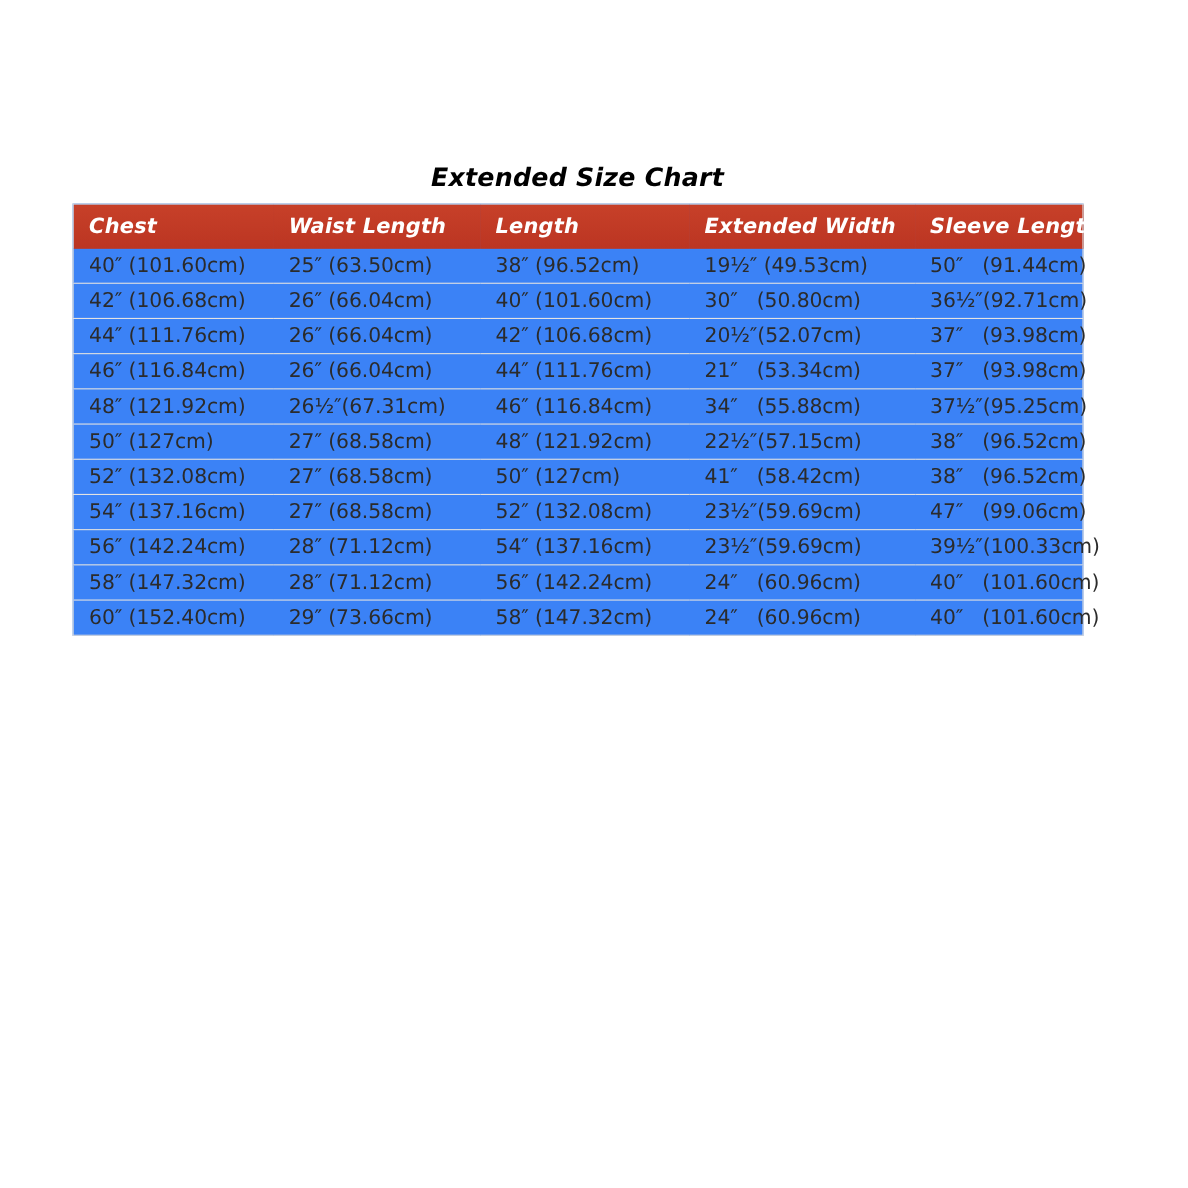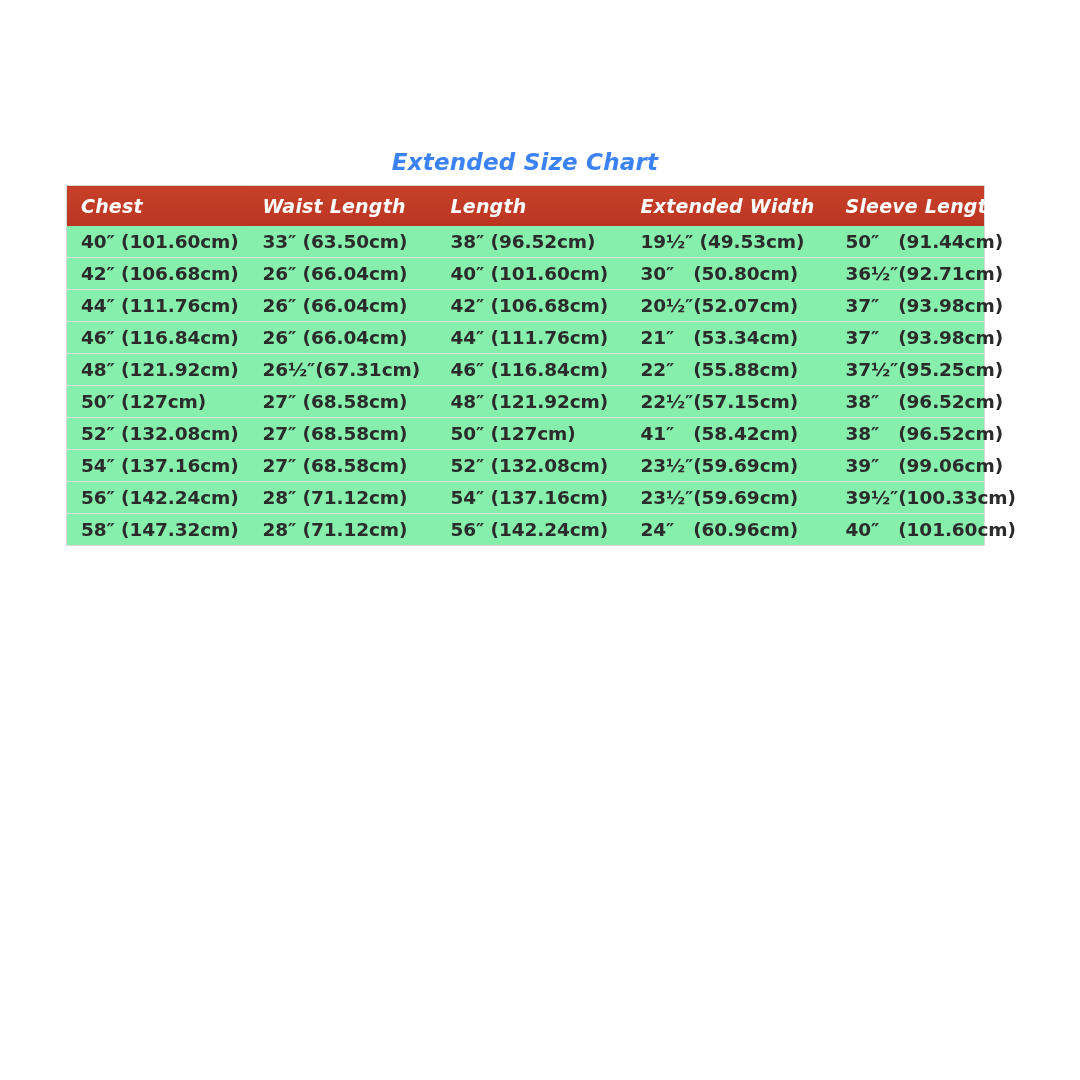--- a/index.html
+++ b/index.html
@@ -22,50 +22,50 @@
   .chart-block {
     position: absolute;
     left: 66px;
     top: 150px;
     width: 918px;
   }
   .chart-title {
     font-size: 23px;
     font-weight: bold;
     font-style: italic;
-    color: #3b82f6;
+    color: #000000;
     text-align: center;
     letter-spacing: 0.2px;
     margin: 0 0 10px 0;
     padding: 0;
     line-height: 1.1;
   }
   table.size-table {
     width: 918px;
     border-collapse: collapse;
     table-layout: fixed;
-    background: #86efac;
+    background: #3b82f6;
     border: 1px solid #d9d9d9;
   }
   table.size-table thead th {
     background: #c13a26;
     background-image: linear-gradient(to bottom, #c74029 0%, #bb3522 100%);
     color: #ffffff;
     font-size: 19px;
     font-weight: bold;
     font-style: italic;
     text-align: left;
     padding: 9px 0 9px 14px;
     border: none;
     letter-spacing: 0.2px;
     white-space: nowrap;
   }
   table.size-table tbody td {
     font-size: 18.5px;
-    font-weight: bold;
+    font-weight: normal;
     color: #2b2b2b;
     padding: 5px 0 5px 14px;
     border-top: 1px solid #e2e2e2;
     border-bottom: 1px solid #e2e2e2;
     white-space: pre;
     letter-spacing: -0.1px;
   }
   table.size-table tbody tr:first-child td {
     border-top: none;
   }
@@ -99,21 +99,21 @@
           <th>Chest</th>
           <th>Waist Length</th>
           <th>Length</th>
           <th>Extended Width</th>
           <th>Sleeve Length</th>
         </tr>
       </thead>
       <tbody>
         <tr>
           <td>40″ (101.60cm)</td>
-          <td>33″ (63.50cm)</td>
+          <td>25″ (63.50cm)</td>
           <td>38″ (96.52cm)</td>
           <td>19½″ (49.53cm)</td>
           <td>50″   (91.44cm)</td>
         </tr>
         <tr>
           <td>42″ (106.68cm)</td>
           <td>26″ (66.04cm)</td>
           <td>40″ (101.60cm)</td>
           <td>30″   (50.80cm)</td>
           <td>36½″(92.71cm)</td>
@@ -129,21 +129,21 @@
           <td>46″ (116.84cm)</td>
           <td>26″ (66.04cm)</td>
           <td>44″ (111.76cm)</td>
           <td>21″   (53.34cm)</td>
           <td>37″   (93.98cm)</td>
         </tr>
         <tr>
           <td>48″ (121.92cm)</td>
           <td>26½″(67.31cm)</td>
           <td>46″ (116.84cm)</td>
-          <td>22″   (55.88cm)</td>
+          <td>34″   (55.88cm)</td>
           <td>37½″(95.25cm)</td>
         </tr>
         <tr>
           <td>50″ (127cm)</td>
           <td>27″ (68.58cm)</td>
           <td>48″ (121.92cm)</td>
           <td>22½″(57.15cm)</td>
           <td>38″   (96.52cm)</td>
         </tr>
         <tr>
@@ -151,33 +151,40 @@
           <td>27″ (68.58cm)</td>
           <td>50″ (127cm)</td>
           <td>41″   (58.42cm)</td>
           <td>38″   (96.52cm)</td>
         </tr>
         <tr>
           <td>54″ (137.16cm)</td>
           <td>27″ (68.58cm)</td>
           <td>52″ (132.08cm)</td>
           <td>23½″(59.69cm)</td>
-          <td>39″   (99.06cm)</td>
+          <td>47″   (99.06cm)</td>
         </tr>
         <tr>
           <td>56″ (142.24cm)</td>
           <td>28″ (71.12cm)</td>
           <td>54″ (137.16cm)</td>
           <td>23½″(59.69cm)</td>
           <td>39½″(100.33cm)</td>
         </tr>
         <tr>
           <td>58″ (147.32cm)</td>
           <td>28″ (71.12cm)</td>
           <td>56″ (142.24cm)</td>
           <td>24″   (60.96cm)</td>
           <td>40″   (101.60cm)</td>
         </tr>
+        <tr>
+          <td>60″ (152.40cm)</td>
+          <td>29″ (73.66cm)</td>
+          <td>58″ (147.32cm)</td>
+          <td>24″   (60.96cm)</td>
+          <td>40″   (101.60cm)</td>
+        </tr>
       </tbody>
     </table>
 
   </div>
 </div>
 
 </body></html>

